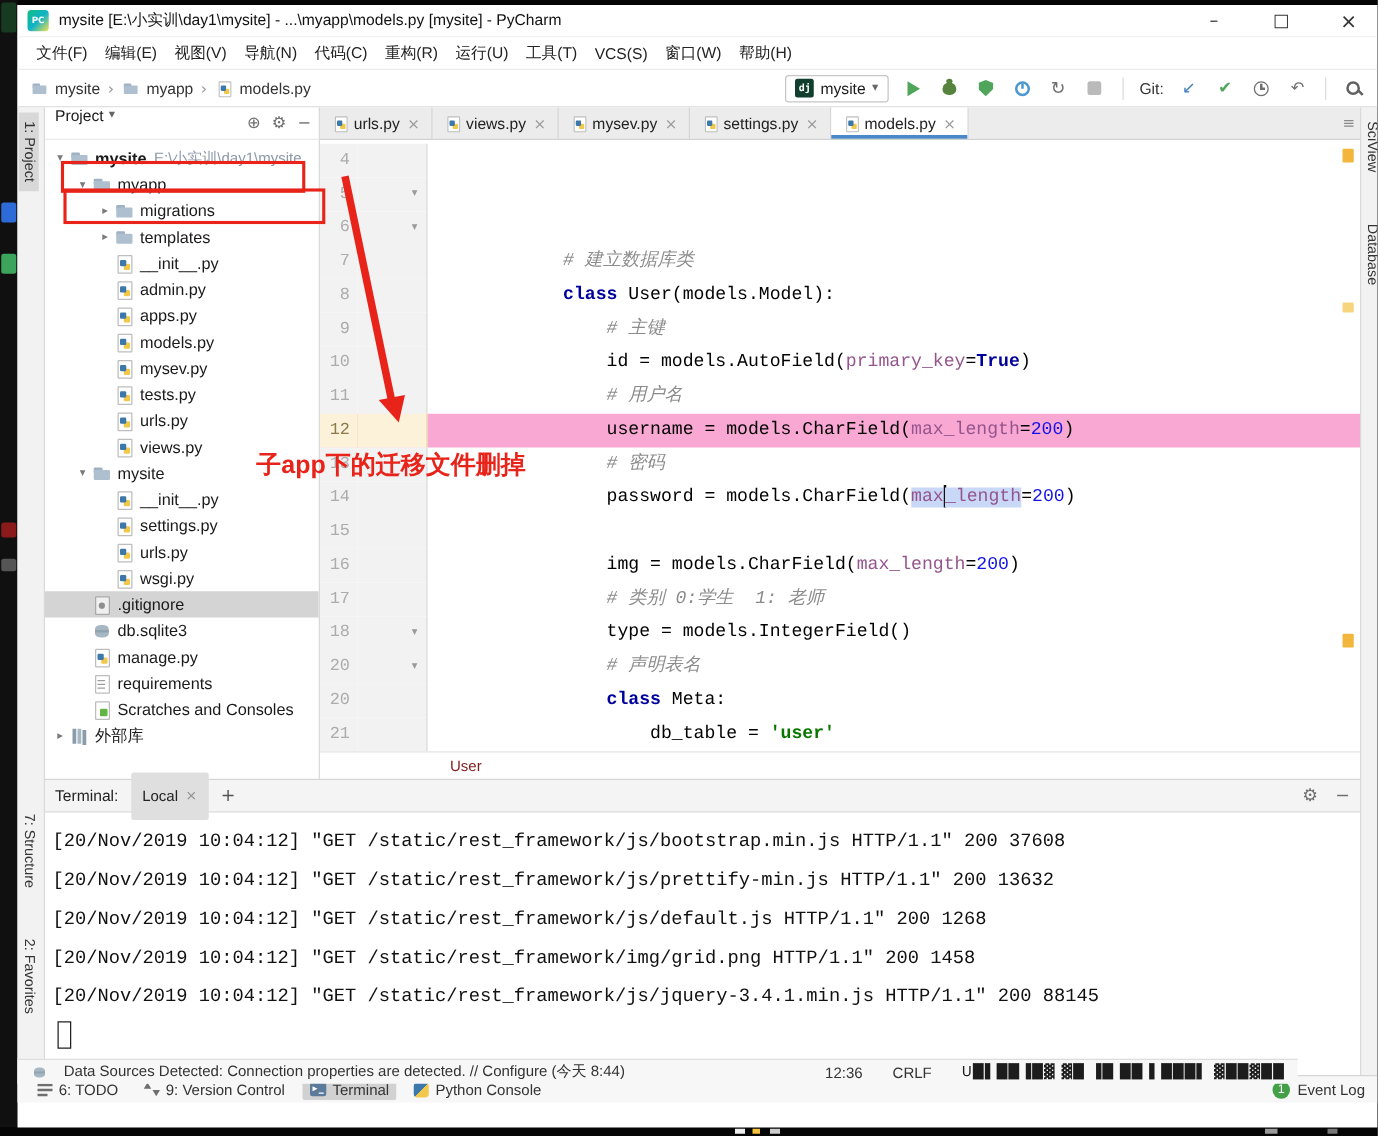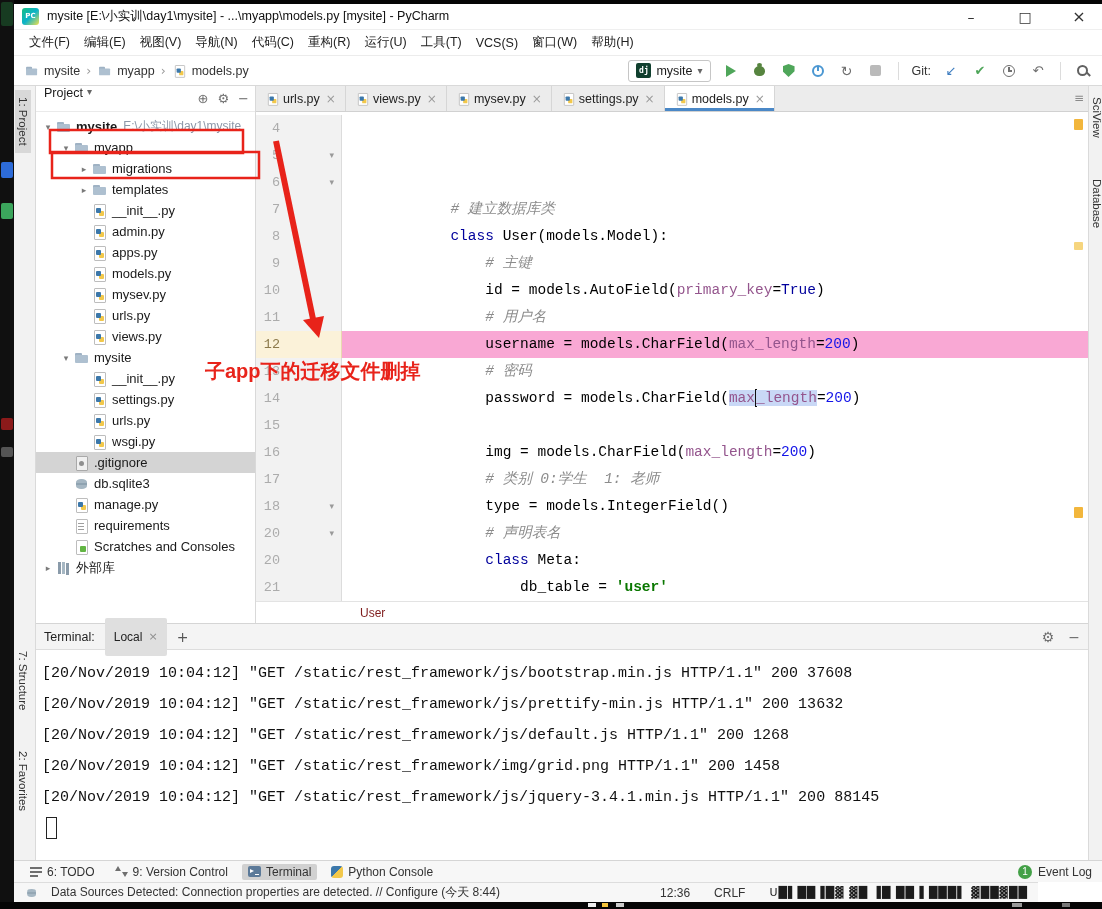--- a/index.html
+++ b/index.html
@@ -104,21 +104,21 @@
   .tab-close{color:#9A9A9A;margin-left:6px;font-size:12px;}
   .tab.active{background:#FFF;box-shadow:inset 0 -3px 0 #4A88C7;}
   .tabbar-end{position:absolute;right:4px;top:5px;color:#8A8A8A;font-size:12px;}
   .code-wrap{flex:1;position:relative;overflow:hidden;padding-top:3px;}
   .code-line{display:flex;height:27px;line-height:27px;white-space:pre;font-family:"Liberation Mono","DejaVu Sans Mono",monospace;font-size:14.5px;}
   .lnum{width:30px;flex:none;text-align:right;padding-right:6px;color:#ACACAC;background:#F2F2F2;font-size:13.5px;}
   .fold{width:56px;flex:none;background:#F2F2F2;border-right:1px solid #DCDCDC;position:relative;}
   .fold-mark{position:absolute;right:7px;top:0;color:#9A9A9A;font-size:9px;line-height:27px;font-family:"DejaVu Sans",sans-serif;}
   .ltext{padding-left:4px;color:#000;}
   .pl{color:#000;}
-  .kw{color:#00009C;font-weight:normal;}
+  .kw{color:#00009C;font-weight:bold;}
   .comment{color:#8C8C8C;font-style:italic;}
   .num{color:#1414E8;}
   .arg{color:#94558D;}
   .str{color:#0A7700;font-weight:bold;}
   .sel{background:#C9D8F6;}
   .caret{display:inline-block;width:0;border-left:2px solid #101010;height:18px;vertical-align:middle;margin-right:-1px;}
   .code-line.active{background:#f9a8d4;}
   .code-line.active .lnum{background:#FBF2D9;color:#8C7A4C;}
   .code-line.active .fold{background:#FBF2D9;border-right-color:#E8D9B0;}
   .scroll-mark{position:absolute;right:5px;width:9px;border-radius:1px;}
@@ -147,21 +147,21 @@
   .bb-vcs{width:13px;height:11px;}
   .bb-vcs::before{content:"";position:absolute;left:0;top:0;border-left:3.5px solid transparent;border-right:3.5px solid transparent;border-bottom:5px solid #6F6F6F;}
   .bb-vcs::after{content:"";position:absolute;right:0;bottom:0;border-left:3.5px solid transparent;border-right:3.5px solid transparent;border-top:5px solid #6F6F6F;}
   .bb-term{width:13px;height:11px;background:#5C7A99;border-radius:2px;}
   .bb-term::before{content:"";position:absolute;left:2px;top:3px;border-top:2.5px solid transparent;border-bottom:2.5px solid transparent;border-left:4px solid #FFF;}
   .bb-term::after{content:"";position:absolute;right:2px;bottom:2px;width:4px;height:1.5px;background:#FFF;}
   .bb-py{width:12px;height:12px;border-radius:3px;background:linear-gradient(135deg,#3C78AA 50%,#F2C84B 50%);}
   .event-log{margin-left:auto;display:flex;align-items:center;gap:6px;}
   .ev-badge{width:14px;height:14px;border-radius:50%;background:#43A047;color:#FFF;font-size:10px;display:flex;align-items:center;justify-content:center;}
 
-  .status-bar{position:absolute;left:0;top:878px;width:1024px;height:20px;background:#F7F7F7;border-top:1px solid #DDD;display:flex;align-items:center;padding:0 10px;font-size:12px;color:#333;}
+  .status-bar{position:absolute;left:0;top:843px;width:1024px;height:20px;background:#F7F7F7;border-top:1px solid #DDD;display:flex;align-items:center;padding:0 10px;font-size:12px;color:#333;}
   .status-left{display:flex;align-items:center;gap:7px;}
   .st-db{width:16px;height:16px;position:relative;transform:scale(.8);flex:none;}
   .status-right{margin-left:auto;display:flex;align-items:center;gap:24px;}
   .garbled{font-family:"DejaVu Sans",sans-serif;font-size:11px;color:#1C1C1C;letter-spacing:1px;}
 
   
   #annotations{position:absolute;left:0;top:0;pointer-events:none;}
   .ann{fill:none;stroke:#E8231A;stroke-width:2.5px;}
   .ann-line{stroke:#E8231A;stroke-width:6px;}
   .ann-head{fill:#E8231A;}
@@ -369,20 +369,28 @@
 
         <div class="trow">
           <div class="tinner" style="padding-left: 40px;">
             <span class="chev"></span>
             <span class="ticon i-py"></span>
             <span class="tlabel">mysev.py</span>
             <span class="extra"></span>
           </div>
         </div>
 
+        <div class="trow">
+          <div class="tinner" style="padding-left: 40px;">
+            <span class="chev"></span>
+            <span class="ticon i-py"></span>
+            <span class="tlabel">tests.py</span>
+            <span class="extra"></span>
+          </div>
+        </div>
 
         <div class="trow">
           <div class="tinner" style="padding-left: 40px;">
             <span class="chev"></span>
             <span class="ticon i-py"></span>
             <span class="tlabel">urls.py</span>
             <span class="extra"></span>
           </div>
         </div>
 

